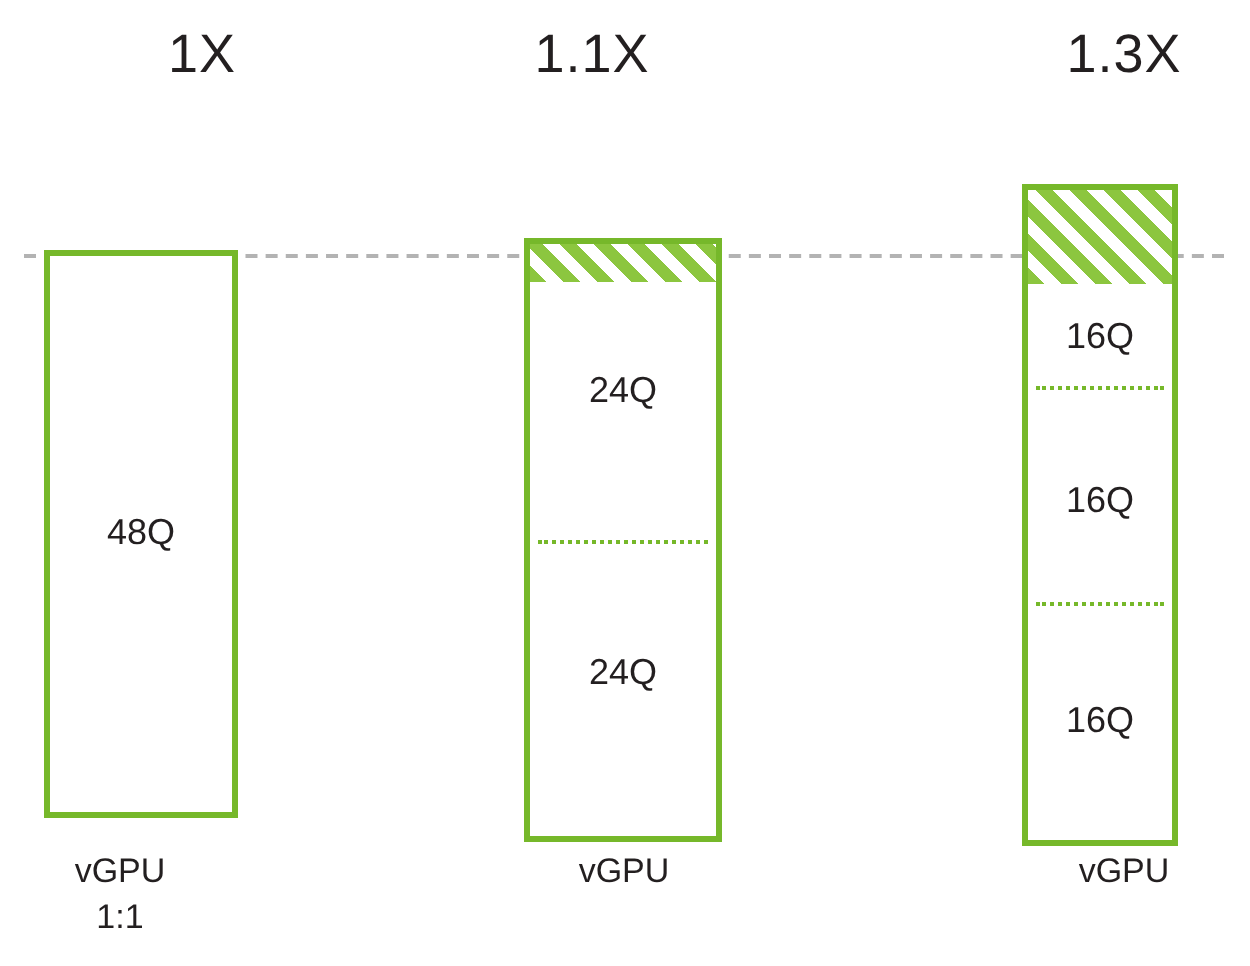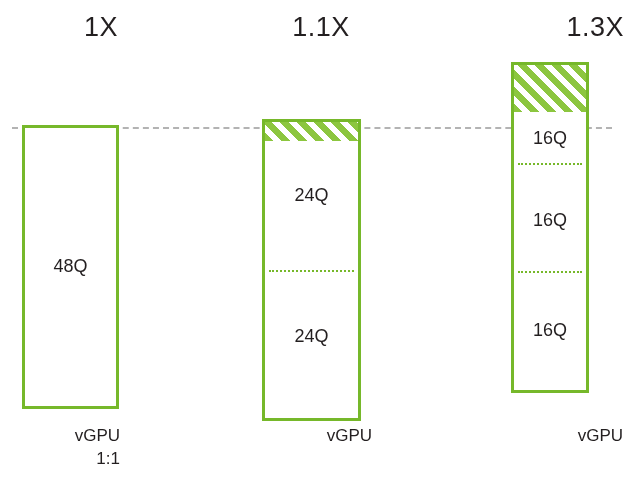--- a/index.html
+++ b/index.html
@@ -30,43 +30,43 @@
     top: 10px;
     text-align: center;
     font-size: 27px;
     font-weight: 400;
     letter-spacing: 0.5px;
     color: #231f20;
     line-height: 34px;
     white-space: nowrap;
   }
   .col-header.c0 { left: 0px;   width: 120px; margin-left: 41px; }
-  .col-header.c1 { left: 259px; width: 124px; }
-  .col-header.c2 { left: 500px; width: 124px; text-align: right; }
+  .col-header.c1 { left: 234px; width: 124px; }
+  .col-header.c2 { left: 500px; width: 124px; }
 
   
   .ref-line {
     position: absolute;
     left: 12px;
     top: 127px;
     width: 600px;
     height: 0;
     border-top: 2px dashed #b3b3b3;
   }
 
   
   .bar {
     position: absolute;
     box-sizing: border-box;
     border: 3px solid #76b82a;
     background: #ffffff;
   }
   .bar-1 { left: 11px;  top: 125px; width: 97px;  height: 284px; margin-left: 11px; }
   .bar-2 { left: 262px; top: 107px; width: 99px;  height: 302px; margin-top: 12px; }
-  .bar-3 { left: 511px; top: 62px;  width: 78px; height: 331px; }
+  .bar-3 { left: 511px; top: 92px;  width: 78px; height: 331px; }
 
   
   .hatch {
     position: absolute;
     left: 0;
     top: 0;
     right: 0;
     background-color: #ffffff;
     background-image: repeating-linear-gradient(
       45deg,
@@ -97,21 +97,21 @@
     font-size: 18px;
     font-weight: 400;
     color: #231f20;
     line-height: 22px;
     white-space: nowrap;
   }
 
   
   .foot-label {
     position: absolute;
-    text-align: right;
+    text-align: center;
     font-size: 17px;
     line-height: 23px;
     color: #231f20;
     white-space: nowrap;
   }
   .foot-label.f0 { left: 0px;   width: 120px; top: 424px; }
   .foot-label.f1 { left: 252px; width: 120px; top: 424px; }
   .foot-label.f2 { left: 501px; width: 122px; top: 424px; }
   .foot-label .ln { display: block; }
 </style>

